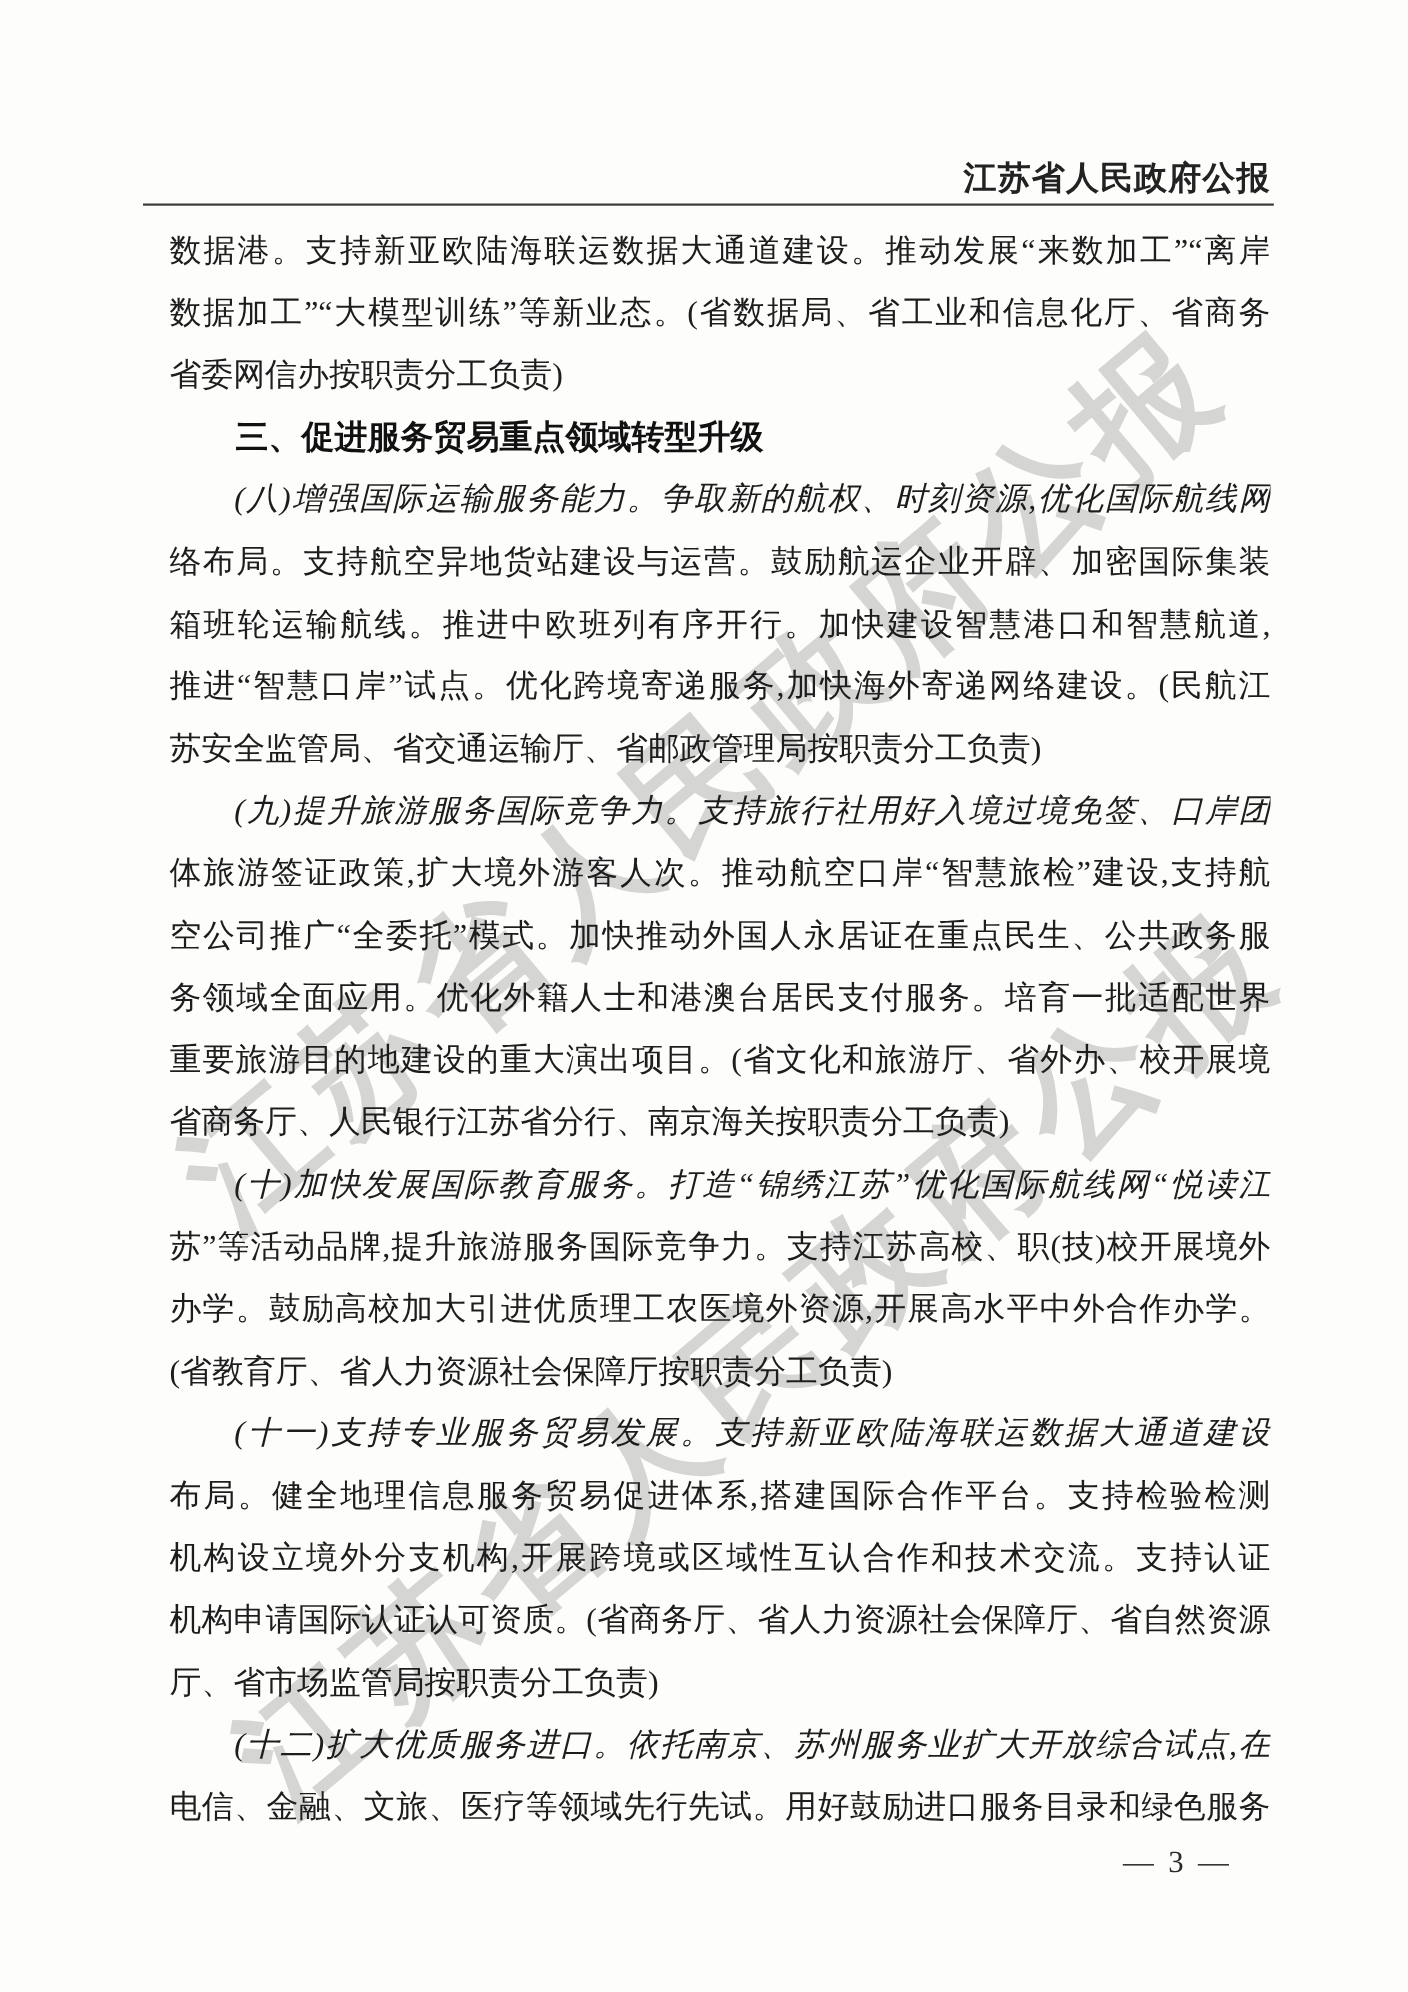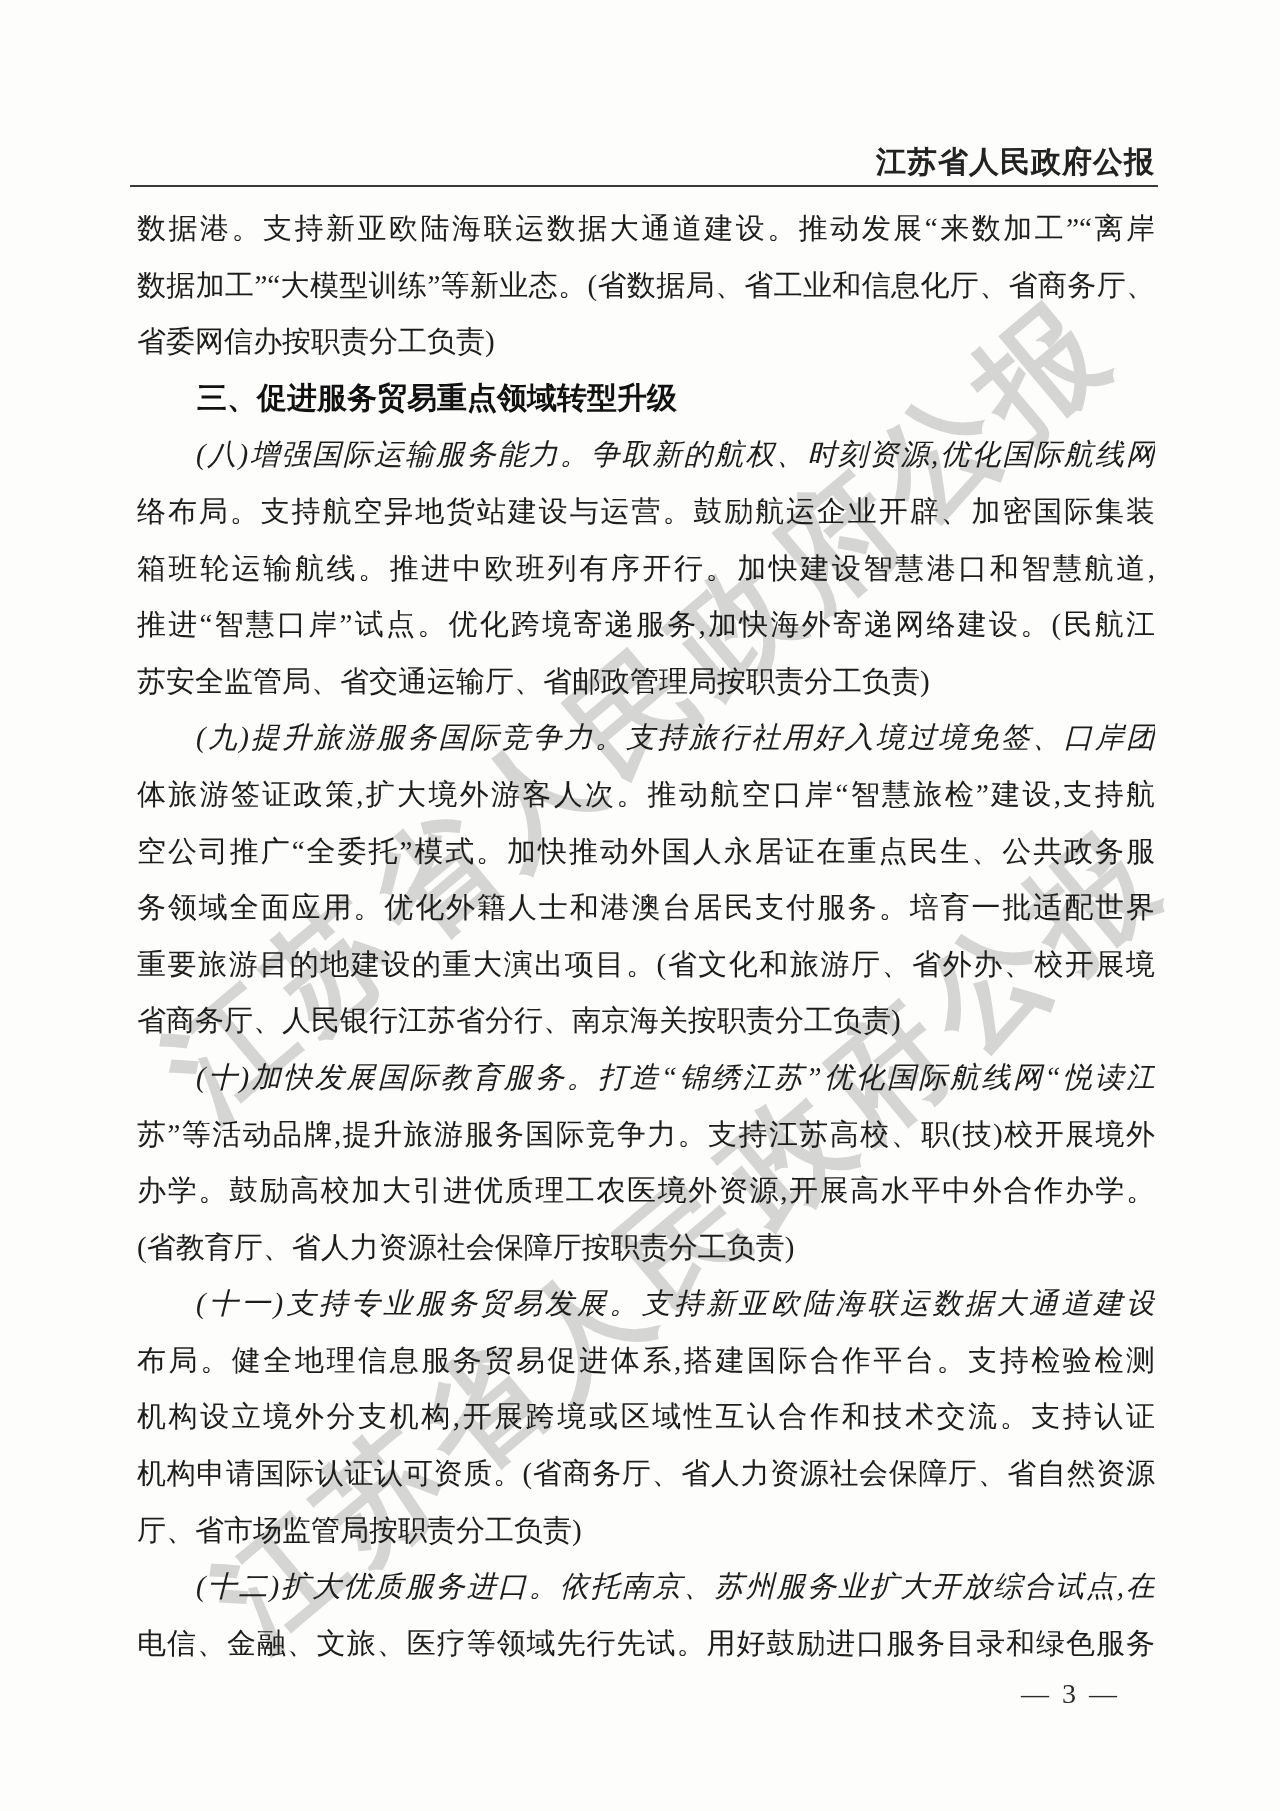--- a/index.html
+++ b/index.html
@@ -40,20 +40,21 @@
 
   .ln {
     height:56.6px;
     line-height:56.6px;
     font-size:29px;
     text-align:justify;
     text-align-last:justify;
     text-justify:inter-character;
     overflow:hidden;
     color:#1d1d1d;
+    margin-left:17px;
   }
   .ln.last {
     text-align:right;
     text-align-last:left;
   }
   .ln.ind { text-indent:59px;font-style:italic; }
   .ln.heading {
     font-family:"Liberation Sans", sans-serif;
     font-weight:700;
     font-size:30px;

